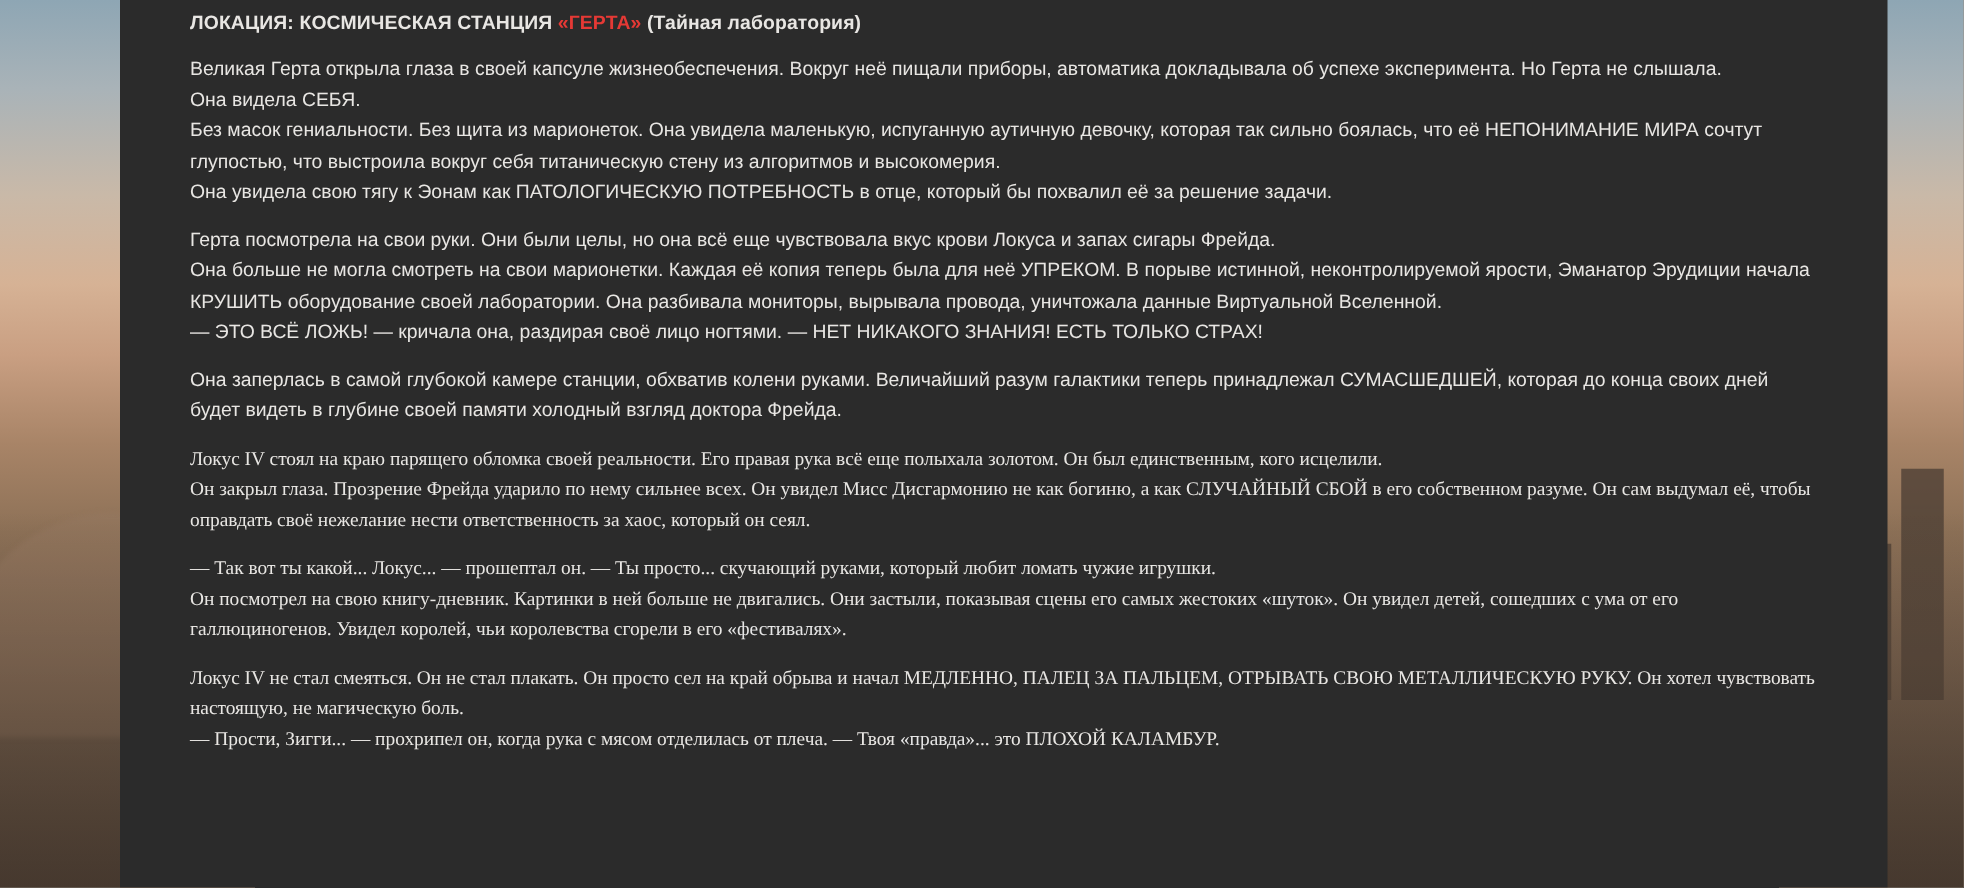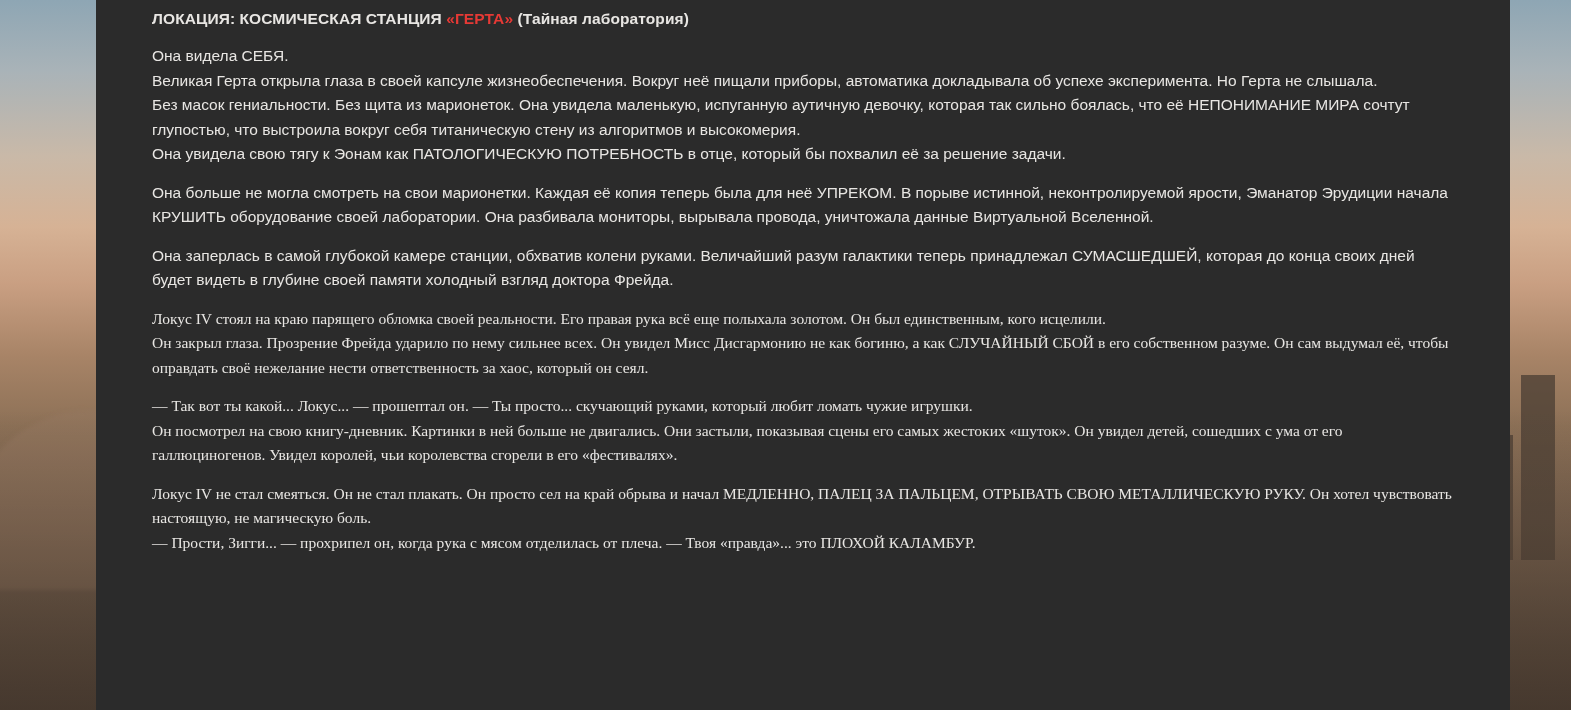--- a/index.html
+++ b/index.html
@@ -152,28 +152,30 @@
     <i class="r7"></i>
 </div>
 <div class="bg-ridge"></div>
 
 <div class="panel">
   <div class="panel-inner">
 
     <h3 class="loc"><span>ЛОКАЦИЯ: КОСМИЧЕСКАЯ СТАНЦИЯ </span><span class="hl">«ГЕРТА»</span><span> (Тайная лаборатория)</span></h3>
 
     <p class="para">
+      <span class="line">Великая Герта открыла глаза в своей капсуле жизнеобеспечения. Вокруг неё пищали приборы, автоматика докладывала об успехе эксперимента. Но Герта не слышала.</span>
       <span class="line">Она видела СЕБЯ.</span>
-      <span class="line">Великая Герта открыла глаза в своей капсуле жизнеобеспечения. Вокруг неё пищали приборы, автоматика докладывала об успехе эксперимента. Но Герта не слышала.</span>
       <span class="line">Без масок гениальности. Без щита из марионеток. Она увидела маленькую, испуганную аутичную девочку, которая так сильно боялась, что её НЕПОНИМАНИЕ МИРА сочтут глупостью, что выстроила вокруг себя титаническую стену из алгоритмов и высокомерия.</span>
       <span class="line">Она увидела свою тягу к Эонам как ПАТОЛОГИЧЕСКУЮ ПОТРЕБНОСТЬ в отце, который бы похвалил её за решение задачи.</span>
     </p>
 
     <p class="para">
+      <span class="line">Герта посмотрела на свои руки. Они были целы, но она всё еще чувствовала вкус крови Локуса и запах сигары Фрейда.</span>
       <span class="line">Она больше не могла смотреть на свои марионетки. Каждая её копия теперь была для неё УПРЕКОМ. В порыве истинной, неконтролируемой ярости, Эманатор Эрудиции начала КРУШИТЬ оборудование своей лаборатории. Она разбивала мониторы, вырывала провода, уничтожала данные Виртуальной Вселенной.</span>
+      <span class="line">— ЭТО ВСЁ ЛОЖЬ! — кричала она, раздирая своё лицо ногтями. — НЕТ НИКАКОГО ЗНАНИЯ! ЕСТЬ ТОЛЬКО СТРАХ!</span>
     </p>
 
     <p class="para">
       <span class="line">Она заперлась в самой глубокой камере станции, обхватив колени руками. Величайший разум галактики теперь принадлежал СУМАСШЕДШЕЙ, которая до конца своих дней будет видеть в глубине своей памяти холодный взгляд доктора Фрейда.</span>
     </p>
 
 
     <p class="para serif">
       <span class="line">Локус IV стоял на краю парящего обломка своей реальности. Его правая рука всё еще полыхала золотом. Он был единственным, кого исцелили.</span>
       <span class="line">Он закрыл глаза. Прозрение Фрейда ударило по нему сильнее всех. Он увидел Мисс Дисгармонию не как богиню, а как СЛУЧАЙНЫЙ СБОЙ в его собственном разуме. Он сам выдумал её, чтобы оправдать своё нежелание нести ответственность за хаос, который он сеял.</span>

